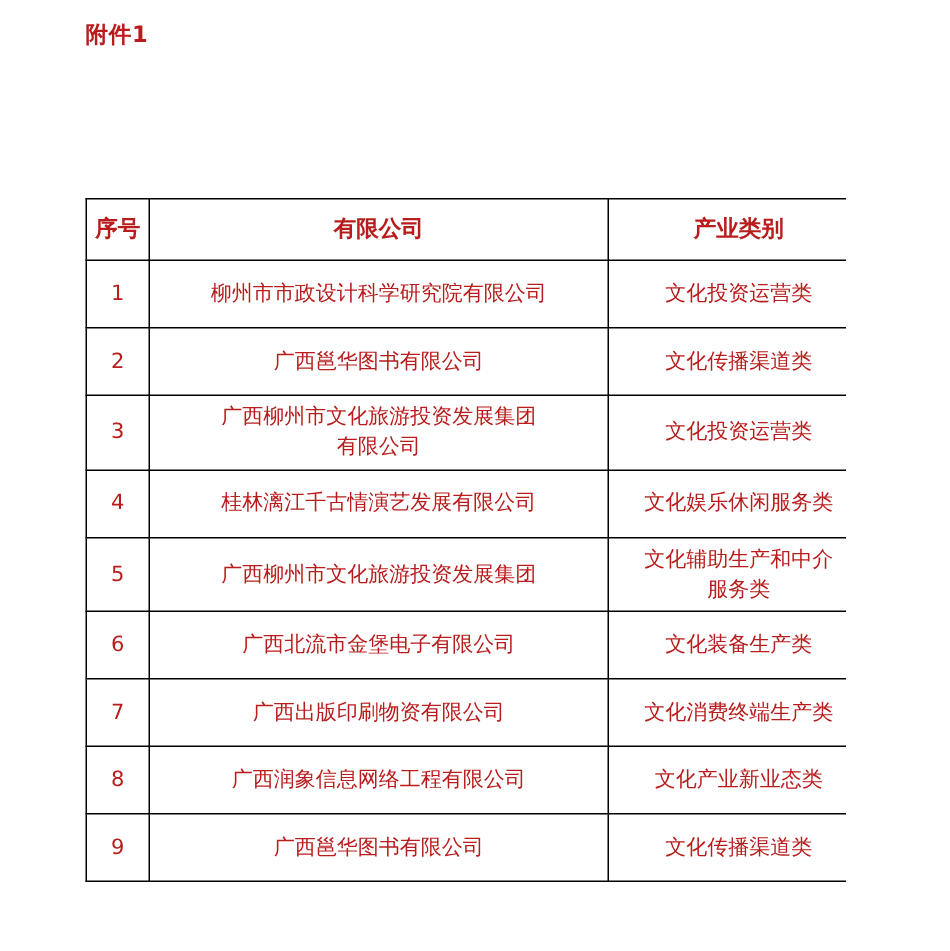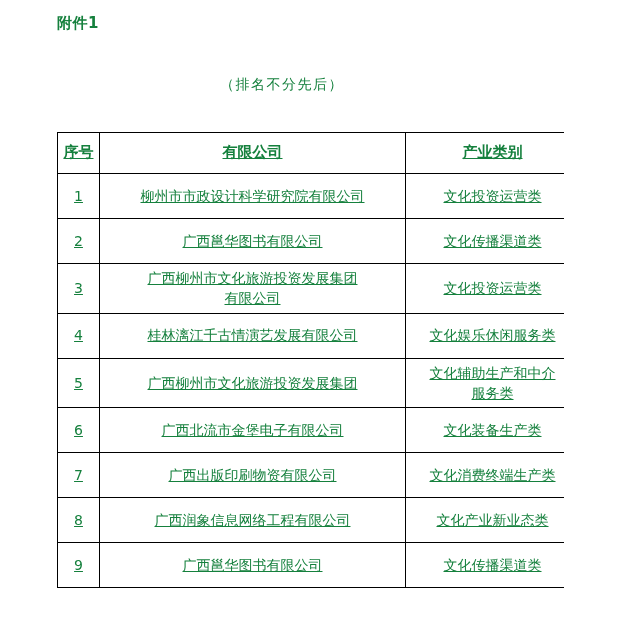--- a/index.html
+++ b/index.html
@@ -5,21 +5,21 @@
   html, body {
     margin: 0;
     padding: 0;
     background: #ffffff;
   }
   .page {
     position: relative;
     width: 564px;
     height: 634px;
     background: #ffffff;
-    color: #15803d;
+    color: #b91c1c;
     font-family: "DejaVu Sans", "Liberation Sans", sans-serif;
     overflow: hidden;
   }
   .attachment {
     position: absolute;
     left: 57px;
     top: 14px;
     font-size: 15px;
     font-weight: bold;
     letter-spacing: 0.5px;
@@ -55,21 +55,20 @@
     table-layout: fixed;
   }
   table.roster th,
   table.roster td {
     border: 1px solid #000000;
     text-align: center;
     vertical-align: middle;
     padding: 4px 4px;
     white-space: pre-line;
     line-height: 1.45;
-    text-decoration: underline;
   }
   table.roster th {
     height: 32px;
     font-size: 15px;
     font-weight: bold;
   }
   table.roster td {
     height: 36px;
     font-size: 14px;
     font-weight: normal;
@@ -79,21 +78,20 @@
   col.c-category { width: 174px; }
 </style>
 </head>
 <body>
 
 <div class="page">
 
   <div class="attachment">附件1</div>
 
 
-  <div class="subtitle">（排名不分先后）</div>
 
   <table class="roster">
     <colgroup>
       <col class="c-index">
       <col class="c-name">
       <col class="c-category">
     </colgroup>
     <thead>
       <tr>
         <th>序号</th>

